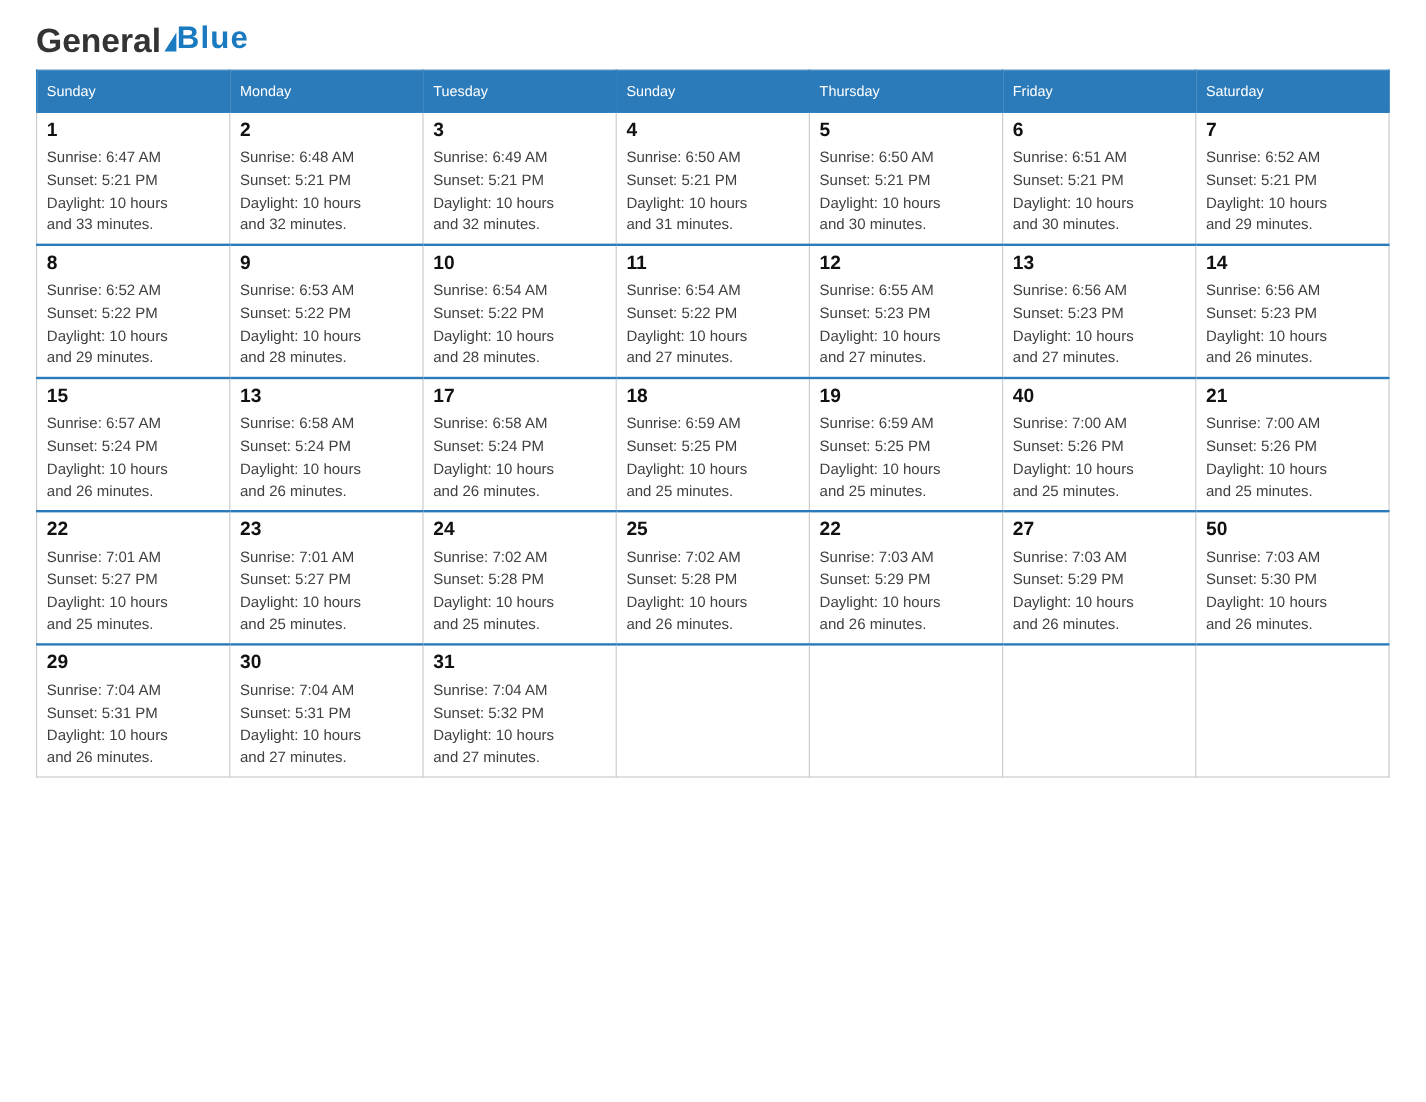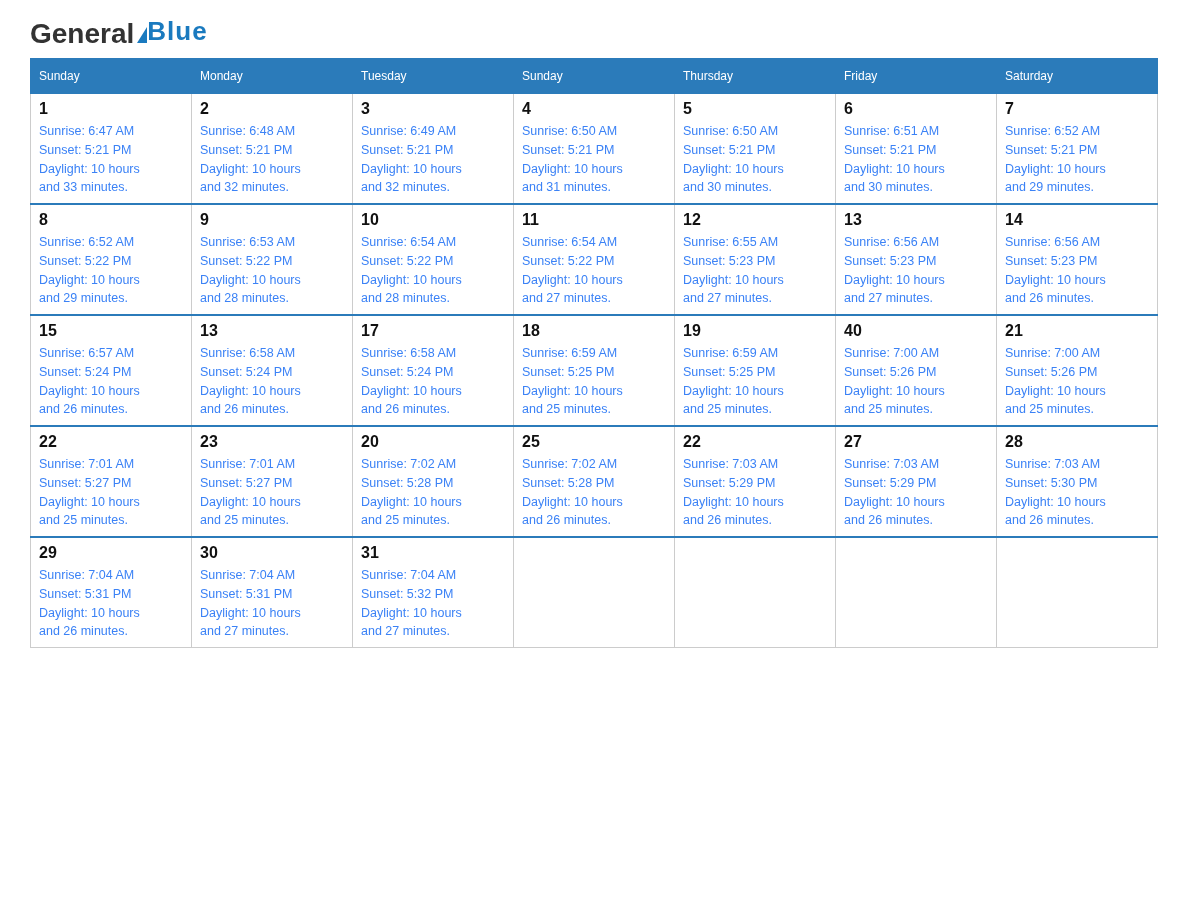--- a/index.html
+++ b/index.html
@@ -70,21 +70,21 @@
       height: 110px;
     }
     .day-number {
       font-size: 16px;
       font-weight: bold;
       color: #111;
       margin-bottom: 4px;
     }
     .day-info {
       font-size: 12.5px;
-      color: #3b82f6;
+      color: #404040;
       line-height: 1.5;
     }
     .empty-cell {
       background: #fff;
     }
     .row-separator td {
       border-top: 2px solid #2b7bba;
     }
   </style>
 </head>
@@ -324,21 +324,21 @@
         <td>
           <div class="day-number">23</div>
           <div class="day-info">
             Sunrise: 7:01 AM<br>
             Sunset: 5:27 PM<br>
             Daylight: 10 hours<br>
             and 25 minutes.
           </div>
         </td>
         <td>
-          <div class="day-number">20</div>
+          <div class="day-number">24</div>
           <div class="day-info">
             Sunrise: 7:02 AM<br>
             Sunset: 5:28 PM<br>
             Daylight: 10 hours<br>
             and 25 minutes.
           </div>
         </td>
         <td>
           <div class="day-number">25</div>
           <div class="day-info">
@@ -360,21 +360,21 @@
         <td>
           <div class="day-number">27</div>
           <div class="day-info">
             Sunrise: 7:03 AM<br>
             Sunset: 5:29 PM<br>
             Daylight: 10 hours<br>
             and 26 minutes.
           </div>
         </td>
         <td>
-          <div class="day-number">28</div>
+          <div class="day-number">50</div>
           <div class="day-info">
             Sunrise: 7:03 AM<br>
             Sunset: 5:30 PM<br>
             Daylight: 10 hours<br>
             and 26 minutes.
           </div>
         </td>
       </tr>
       <tr class="row-separator">
         <td>

